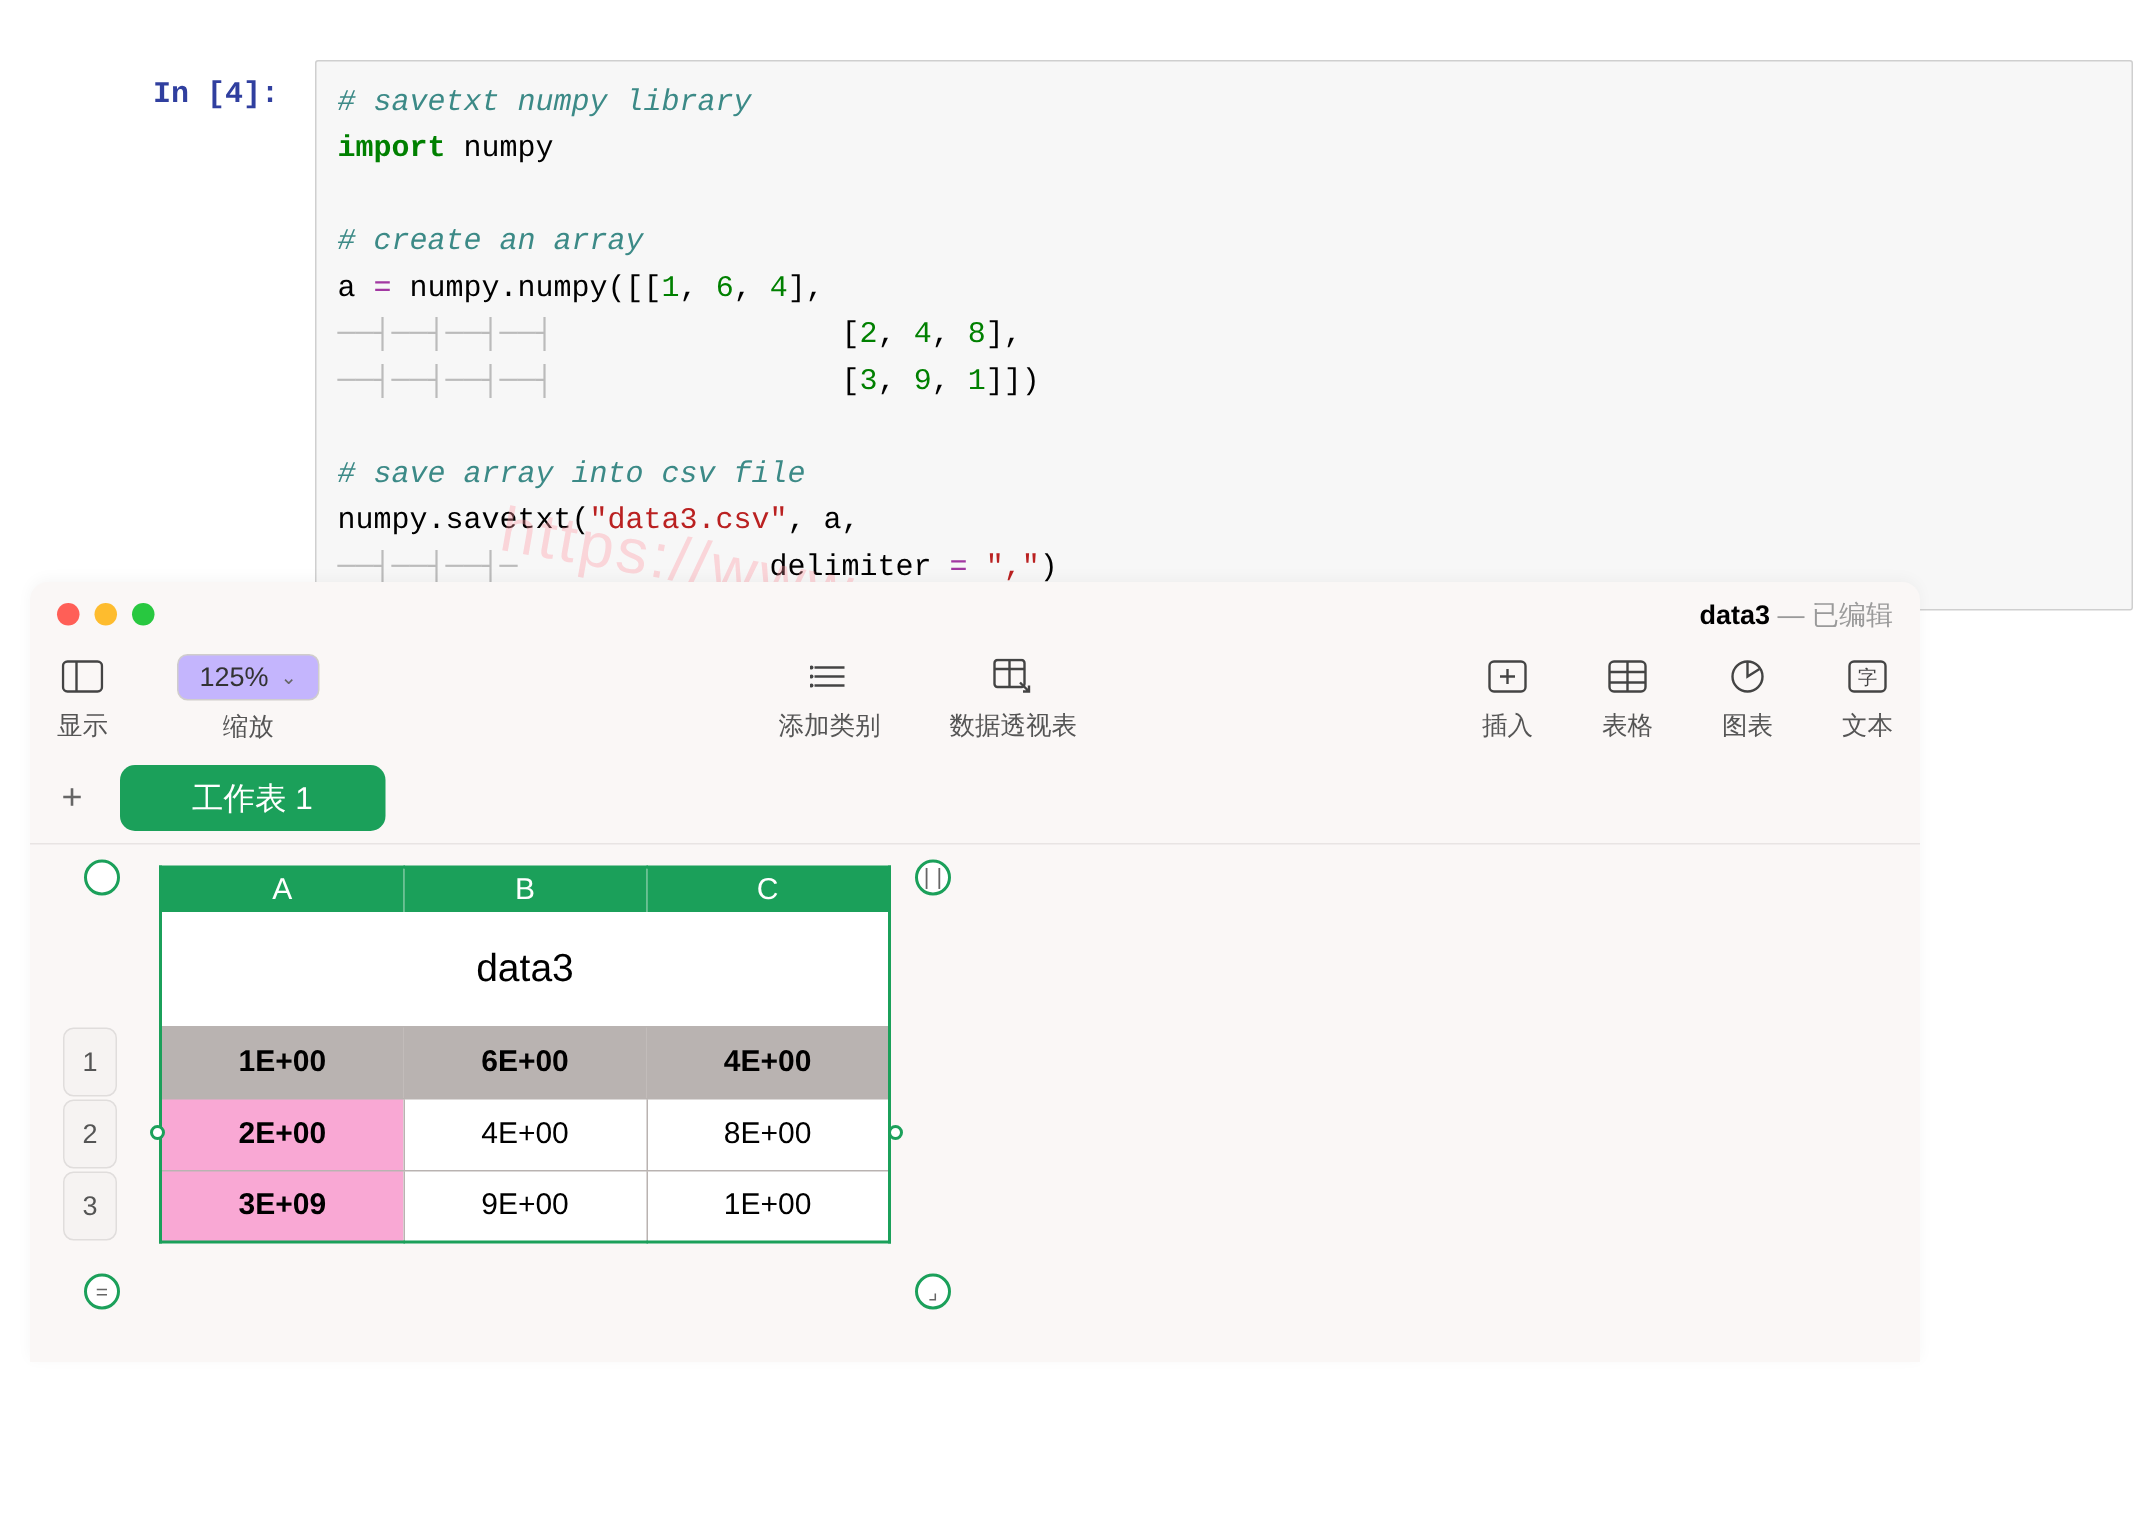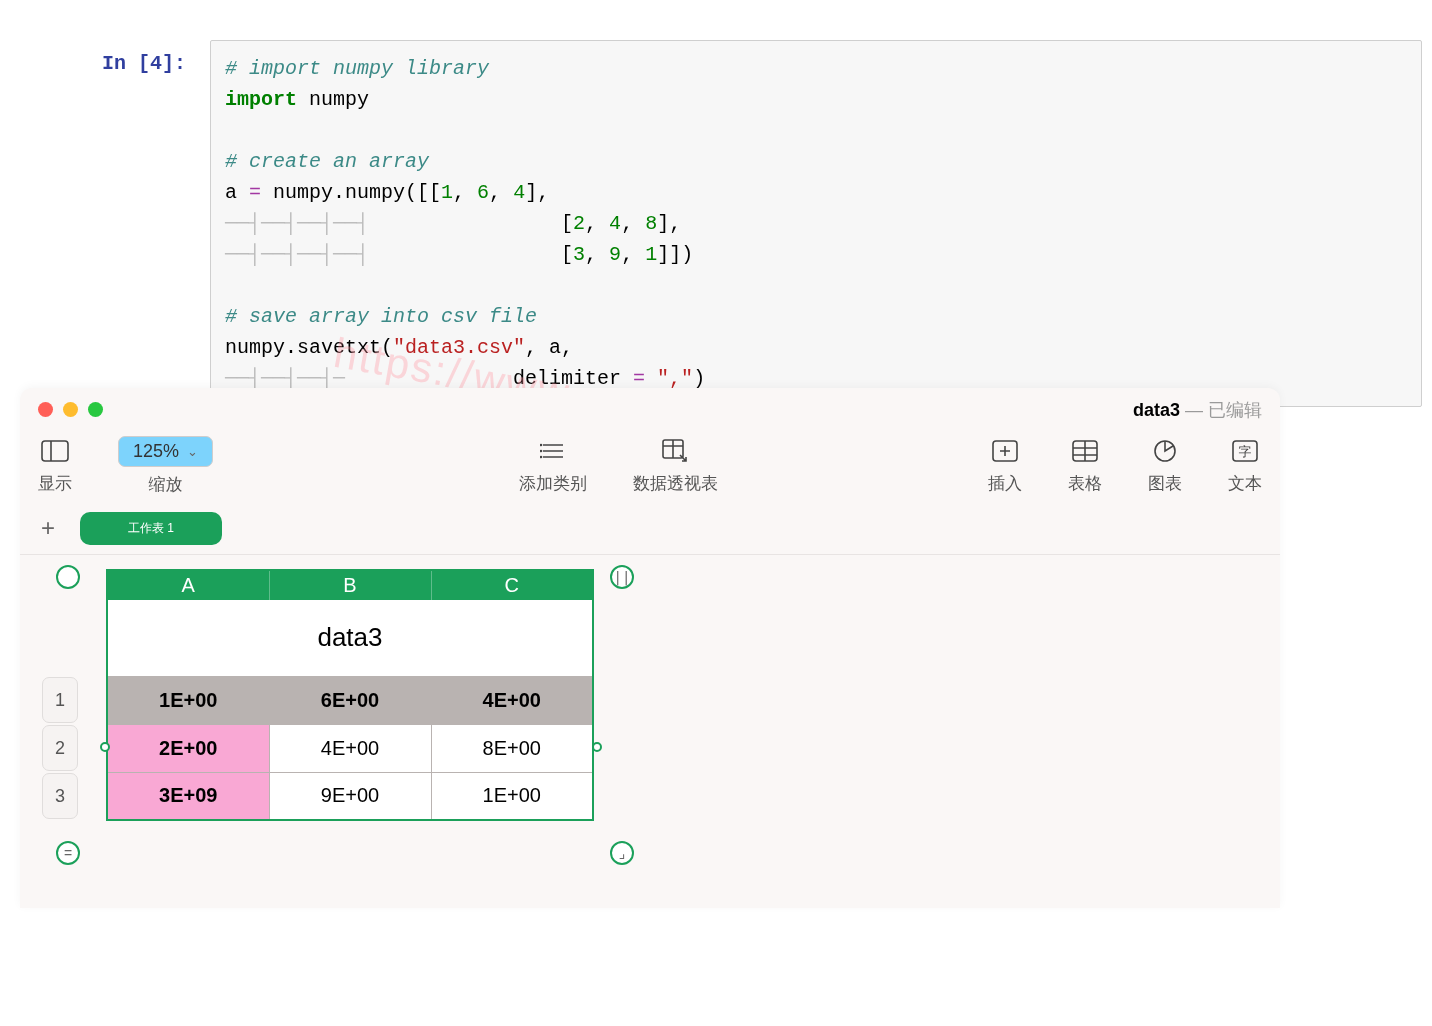--- a/index.html
+++ b/index.html
@@ -113,21 +113,21 @@
     width: 30px; height: 30px;
     display: flex; align-items: center; justify-content: center;
     color: #3a3a3a;
   }
   .zoom-pill {
     border: 1px solid #d0cdcc;
     border-radius: 7px;
     padding: 4px 14px;
     font-size: 18px;
     color: #333;
-    background: #7dd3fc;
+    background: #c4b5fd;
     display: flex;
     align-items: center;
     gap: 8px;
   }
   .zoom-pill .chev { font-size: 13px; color: #666; }
 
   
   .sheet-tabs {
     display: flex;
     align-items: center;
@@ -138,21 +138,21 @@
     padding-bottom: 8px;
   }
   .add-sheet {
     width: 36px; height: 36px;
     display:flex; align-items:center; justify-content:center;
     font-size: 24px; color:#666; cursor:pointer;
   }
   .sheet-tab {
     background: #1ba05a;
     color: #fff;
-    font-size: 12px;
+    font-size: 21px;
     padding: 8px 48px;
     border-radius: 10px;
     cursor: pointer;
   }
 
   
   .sheet-area {
     position: relative;
     padding: 14px 20px;
   }
@@ -240,21 +240,21 @@
     pointer-events:none;
     font-family: sans-serif;
     letter-spacing:2px;
   }
 </style>
 </head>
 <body>
 
 <div class="jupyter-cell">
   <div class="cell-prompt">In [4]:</div>
-  <div class="cell-code"><span class="c-comment"># import numpy library</span>
+  <div class="cell-code"><span class="c-comment"># savetxt numpy library</span>
 <span class="c-keyword">import</span><span> numpy</span>
 
 <span class="c-comment"># create an array</span>
 <span>a </span><span class="c-op">=</span><span> numpy.numpy([[</span><span class="c-number">1</span><span>, </span><span class="c-number">6</span><span>, </span><span class="c-number">4</span><span>],</span>
 <span class="indent-guide">──┤──┤──┤──┤</span><span style="margin-left:-196px;padding-left:196px;">                [</span><span class="c-number">2</span><span>, </span><span class="c-number">4</span><span>, </span><span class="c-number">8</span><span>],</span>
 <span class="indent-guide">──┤──┤──┤──┤</span><span style="margin-left:-196px;padding-left:196px;">                [</span><span class="c-number">3</span><span>, </span><span class="c-number">9</span><span>, </span><span class="c-number">1</span><span>]])</span>
 
 <span class="c-comment"># save array into csv file</span>
 <span>numpy.savetxt(</span><span class="c-string">"data3.csv"</span><span>, a,</span>
 <span class="indent-guide">──┤──┤──┤─</span><span style="margin-left:-170px;padding-left:170px;">              delimiter </span><span class="c-op">=</span><span> </span><span class="c-string">","</span><span>)</span></div>

